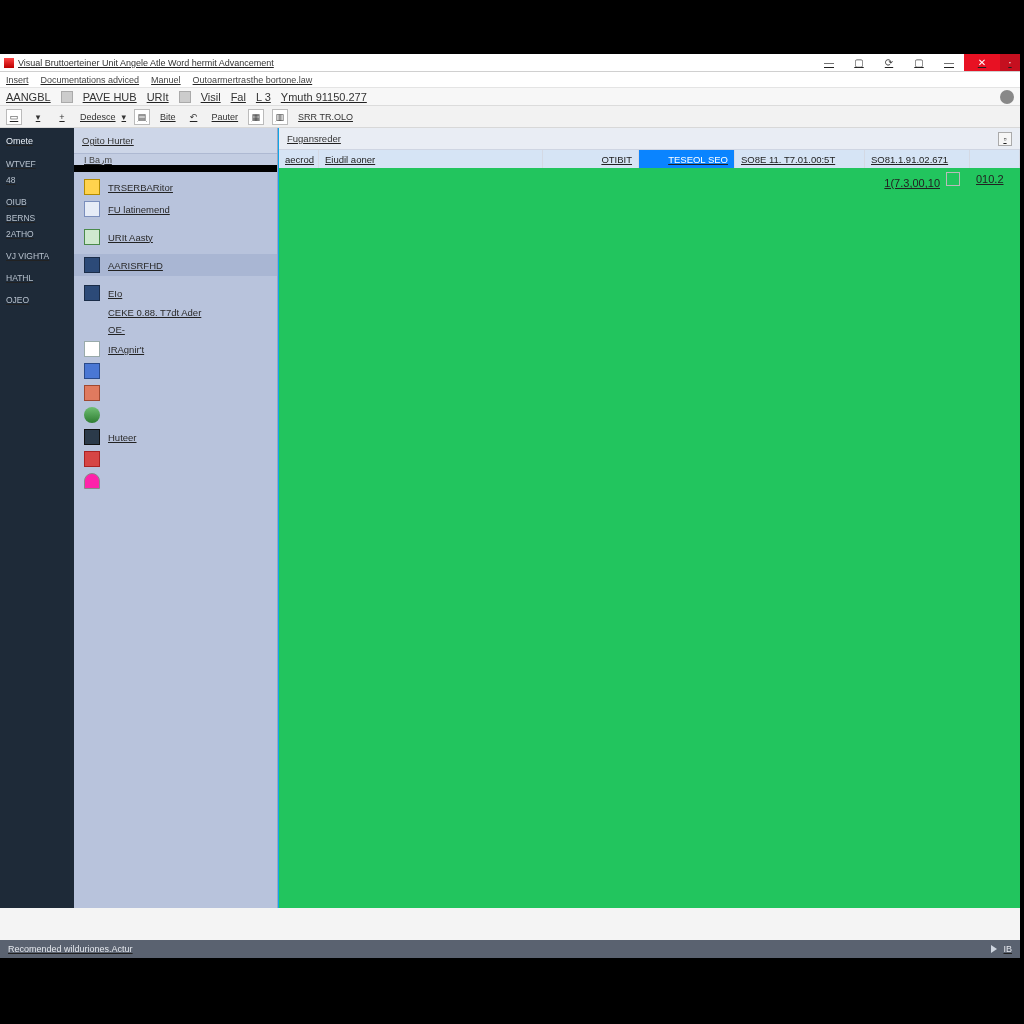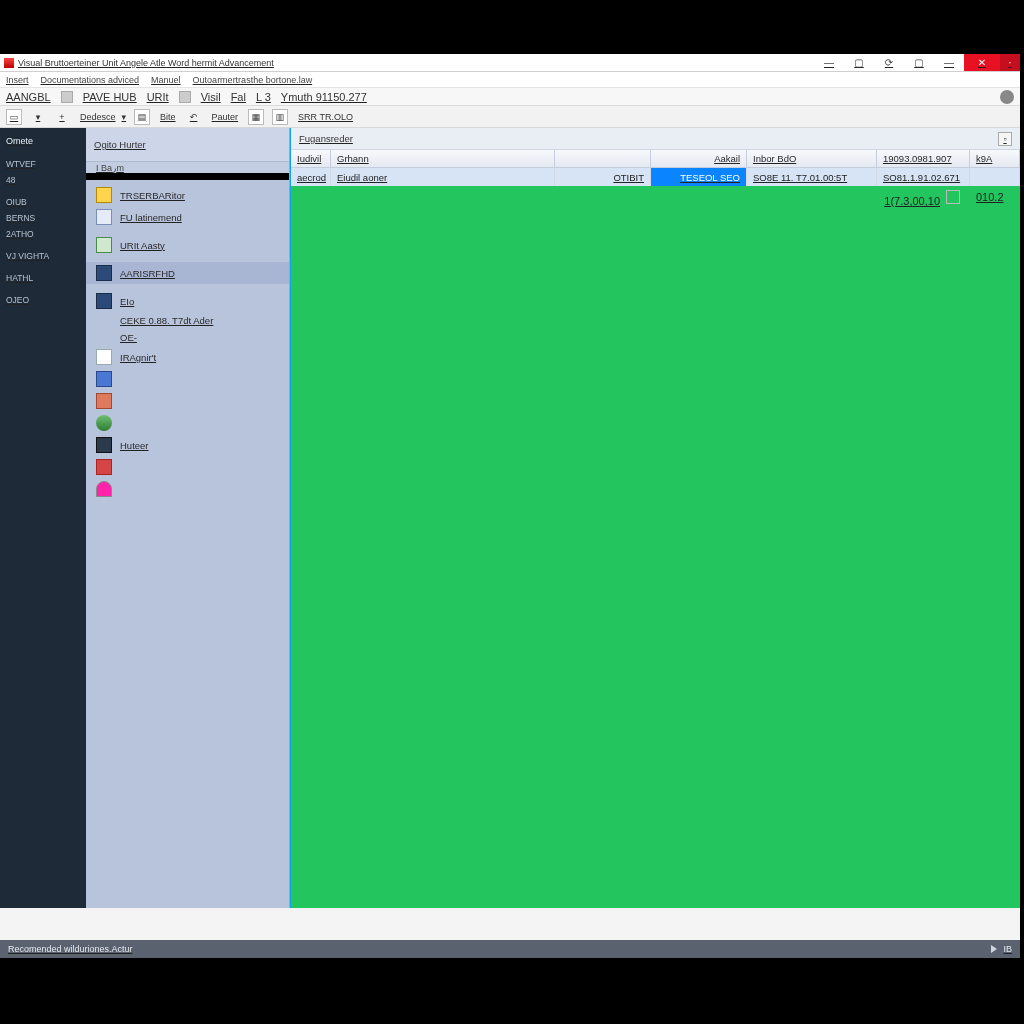--- a/index.html
+++ b/index.html
@@ -30,28 +30,28 @@
   .toolrow { height:22px; background:#f2f2f2; display:flex; align-items:center; gap:8px; padding:0 6px; font-size:9px; color:#333; border-bottom:1px solid #d8d8d8;}
   .tbtn { width:16px; height:16px; display:flex; align-items:center; justify-content:center; border:1px solid transparent; }
   .tbtn.b { border:1px solid #bbb; background:#fff; }
   .tlabel { padding:0 2px; }
   .tgroup { display:flex; align-items:flex-start; gap:4px; }
 
   
   .body { flex:1; display:flex; min-height:0; }
 
   
-  .rail { width:86px; background:#1e2a38; color:#c8d0da; display:flex; flex-direction:column; padding-top:4px; }
+  .rail { width:74px; background:#1e2a38; color:#c8d0da; display:flex; flex-direction:column; padding-top:4px; }
   .rail .rhead { font-size:9px; padding:4px 6px; color:#e8eef5; }
   .rail .ritem { font-size:8.5px; padding:3px 6px; color:#b8c2ce; white-space:nowrap; overflow:hidden; }
   .rail .rgap { height:6px; }
 
   
   .tree { width:204px; background:#b8c3dc; border-right:1px solid #9aa6c2; display:flex; flex-direction:column; }
-  .tree .thead { height:34px; background:#cdd6e8; border-bottom:1px solid #aeb9d2; font-size:9.5px; color:#333; display:flex; align-items:center; padding:0 8px; }
+  .tree .thead { height:26px; background:#cdd6e8; border-bottom:1px solid #aeb9d2; font-size:9.5px; color:#333; display:flex; align-items:center; padding:0 8px; }
   .tree .tsub  { height:18px; background:#c3cde2; font-size:9px; color:#444; display:flex; align-items:center; padding:0 10px; border-bottom:7px solid #000000;}
   .tree ul { list-style:none; padding:4px 0; }
   .tree li { display:flex; align-items:center; gap:8px; padding:3px 10px; font-size:9.5px; color:#2a2a2a; }
   .tree li.sel { background:#a9b6d3; }
   .tico { width:16px; height:16px; background:#fff; border:1px solid #888; display:flex; align-items:center; justify-content:center; font-size:9px;}
   .tico.y { background:#ffd34d; border-color:#b38b00;}
   .tico.b { background:#e6ecf7; border-color:#7a8ebc;}
   .tico.g { background:#cfe9cf; border-color:#4a8a4a;}
   .tico.db{ background:#2c4a78; border-color:#1a2c48; color:#fff;}
   .tico.red{ background:#e07a5f; border-color:#a04830;}
@@ -239,29 +239,20 @@
             </li>
           </ul>
       </div>
 
       <div class="main">
         <div class="mhead">
           <span>Fugansreder</span>
           <div class="mclose">▫</div>
         </div>
         <div class="grid">
-          <div class="ghead">
-            <div class="gcellh c-a">Iudivil</div>
-            <div class="gcellh c-b">Grhann</div>
-            <div class="gcellh c-c"></div>
-            <div class="gcellh c-d" style="justify-content:flex-end">Aakail</div>
-            <div class="gcellh c-e">Inbor BdO</div>
-            <div class="gcellh c-f">19093.0981.907</div>
-            <div class="gcellh c-g">k9A</div>
-          </div>
           <div class="grow sel">
             <div class="gcell c-a">aecrod</div>
             <div class="gcell c-b">Eiudil aoner</div>
             <div class="gcell c-c" style="justify-content:flex-end">OTIBIT</div>
             <div class="gcell c-d hl" style="justify-content:flex-end">TESEOL SEO</div>
             <div class="gcell c-e">SO8E   11. T7.01.00:5T</div>
             <div class="gcell c-f">SO81.1.91.02.671</div>
             <div class="gcell c-g"></div>
           </div>
           <div class="sumrow">

